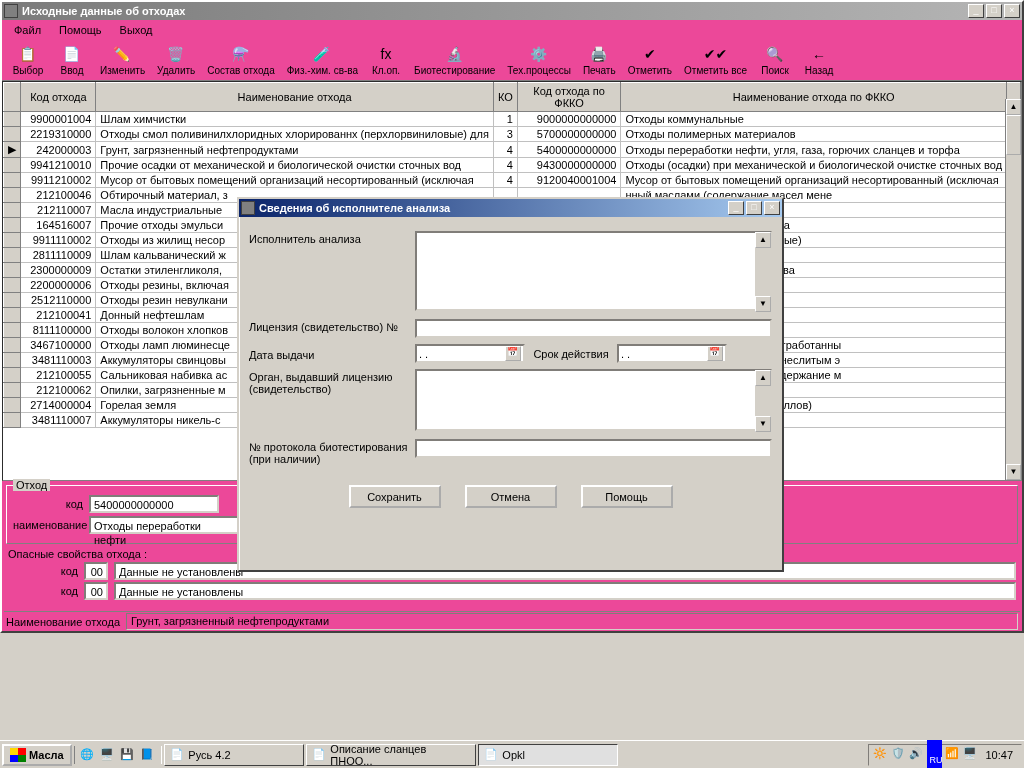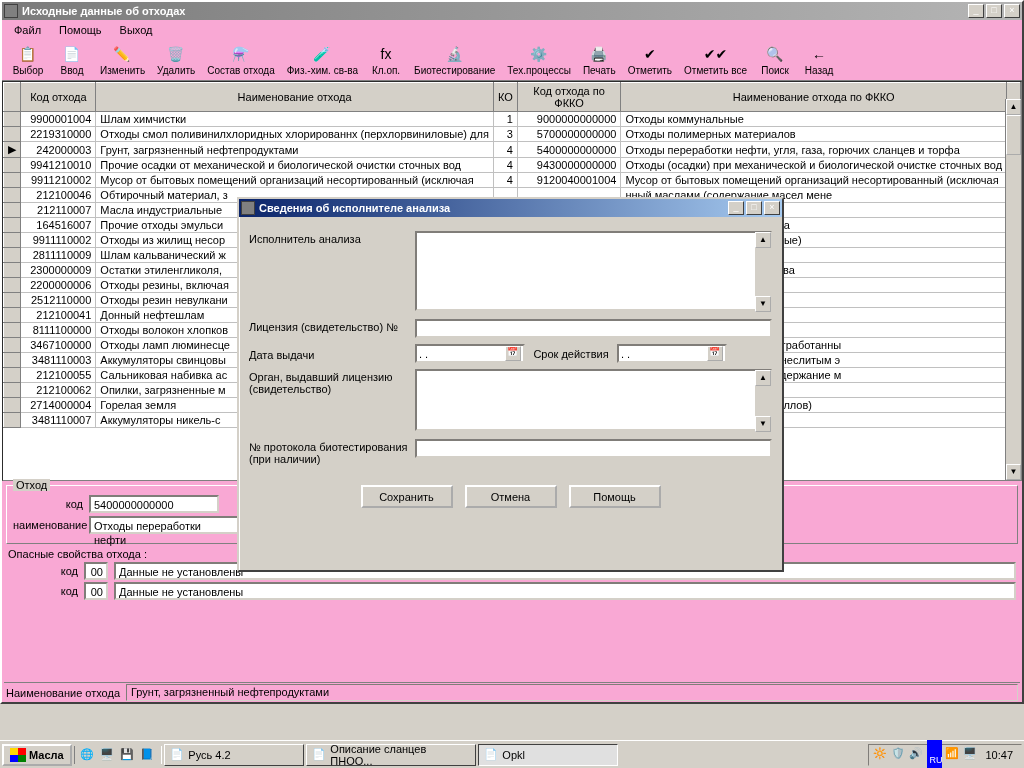--- a/index.html
+++ b/index.html
@@ -1,19 +1,19 @@
 <!DOCTYPE html>
 <html><head>
 <meta charset="utf-8">
 <style>
 * { box-sizing: border-box; margin: 0; padding: 0; font-family: Tahoma, Arial, sans-serif; font-size: 11px; }
 body { background: #d4d0c8; width: 1024px; height: 768px; overflow: hidden; position: relative; }
 
 
-.main-window { position: absolute; top: 0; left: 0; width: 1024px; height: 704px; background: #f9a8d4; border: 2px solid #d4d0c8; border-top-color: #fff; border-left-color: #fff; border-right-color: #404040; border-bottom-color: #404040; }
+.main-window { position: absolute; top: 0; left: 0; width: 1024px; height: 633px; background: #ec4899; border: 2px solid #d4d0c8; border-top-color: #fff; border-left-color: #fff; border-right-color: #404040; border-bottom-color: #404040; }
 .titlebar { background: linear-gradient(to right, #7b7b7b, #b5b5b5); color: #fff; height: 18px; display: flex; align-items: center; padding: 0 2px; }
 .titlebar.active { background: linear-gradient(to right, #0a246a, #a6caf0); }
 .title-icon { width: 14px; height: 14px; background: #808080; margin-right: 4px; border: 1px solid #404040; }
 .title-text { flex: 1; font-weight: bold; }
 .title-btns { display: flex; gap: 2px; }
 .title-btn { width: 16px; height: 14px; background: #d4d0c8; border: 1px solid; border-color: #fff #404040 #404040 #fff; font-size: 9px; line-height: 11px; text-align: center; cursor: pointer; font-family: Marlett, sans-serif; }
 
 .menubar { display: flex; padding: 2px 4px; gap: 2px; }
 .menu-item { padding: 2px 8px; cursor: pointer; }
 
@@ -56,21 +56,21 @@
 
 
 .dialog { position: absolute; left: 237px; top: 197px; width: 547px; height: 375px; background: #d4d0c8; border: 2px solid; border-color: #d4d0c8 #404040 #404040 #d4d0c8; box-shadow: 1px 1px 0 #fff inset; }
 .dlg-body { padding: 8px 10px; }
 .dlg-row { display: flex; margin: 6px 0; gap: 6px; align-items: flex-start; }
 .dlg-label { width: 160px; padding-top: 2px; }
 .dlg-textarea { flex: 1; background: #fff; border: 2px inset #d4d0c8; height: 70px; resize: none; }
 .dlg-input { flex: 1; background: #fff; border: 2px inset #d4d0c8; height: 19px; padding: 0 2px; }
 .dlg-date { width: 110px; background: #fff; border: 2px inset #d4d0c8; height: 19px; display:flex; align-items:center; padding: 0 2px; }
 .date-btn { width: 16px; height: 15px; background: #d4d0c8; border: 1px outset #fff; margin-left: auto; font-size:9px; text-align:center; }
-.dlg-btns { display: flex; justify-content: center; gap: 12px; margin-top: 20px; }
+.dlg-btns { display: flex; justify-content: center; gap: 24px; margin-top: 20px; }
 .dlg-btn { width: 92px; height: 23px; background: #d4d0c8; border: 2px outset #fff; cursor: pointer; }
 
 .vscroll { position:absolute; right:0; top:17px; bottom:0; width:16px; background:#d4d0c8; border-left:1px solid #808080; }
 .vscroll-btn { height:16px; background:#d4d0c8; border:1px outset #fff; text-align:center; font-size:8px; line-height:14px;}
 </style>
 </head>
 <body>
 
 <div class="main-window">
   <div class="titlebar">

